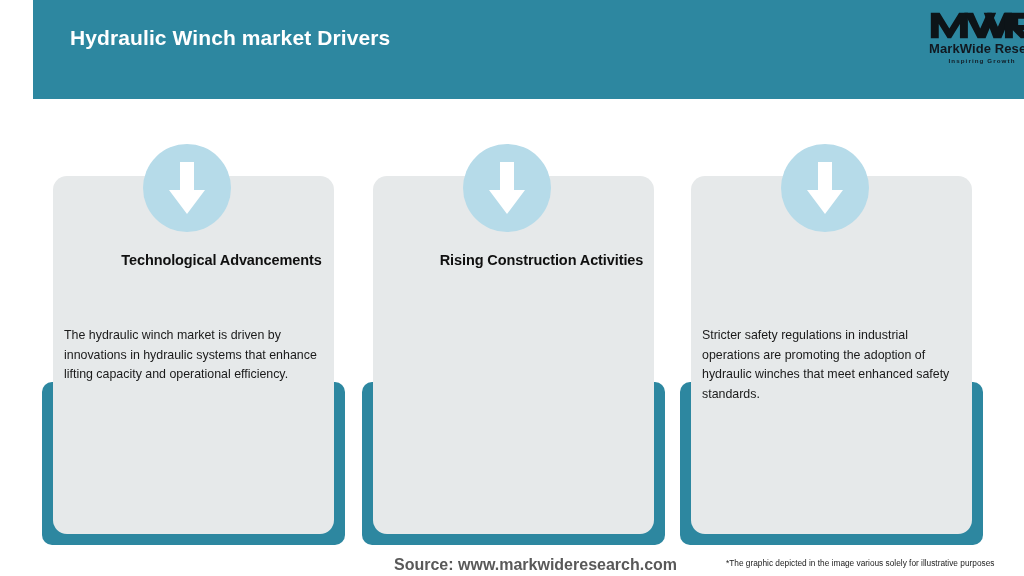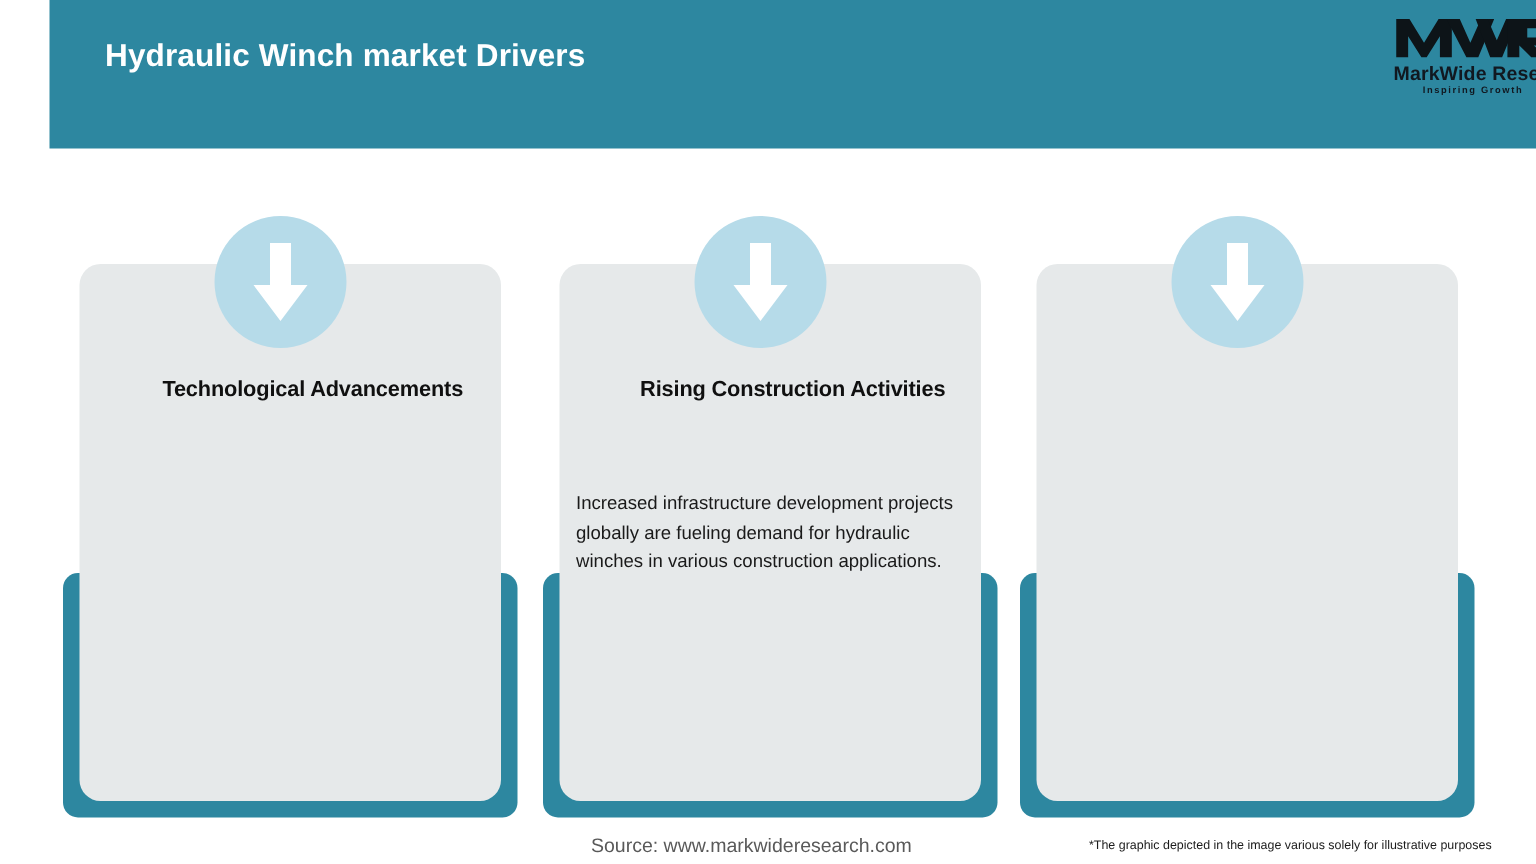--- a/index.html
+++ b/index.html
@@ -101,21 +101,21 @@
     position: absolute;
     left: 11px;
     top: 176px;
     width: 281px;
     height: 358px;
     background: #e6e9ea;
     border-radius: 14px;
   }
   .card-title {
     position: absolute;
-    left: 3px;
+    left: 16px;
     top: 76px;
     width: 305px;
     text-align: center;
     font-size: 14.5px;
     font-weight: bold;
     color: #101010;
     letter-spacing: -0.1px;
   }
   .card-text {
     position: absolute;
@@ -144,22 +144,22 @@
     top: 16px;
     width: 40px;
     height: 56px;
   }
 
   
   .source {
     position: absolute;
     left: 394px;
     top: 556px;
-    font-size: 13px;
-    font-weight: normal;
+    font-size: 16px;
+    font-weight: bold;
     color: #595959;
     white-space: nowrap;
   }
   .disclaimer {
     position: absolute;
     left: 726px;
     top: 558px;
     font-size: 8.3px;
     color: #1b1b1b;
     white-space: nowrap;
@@ -187,44 +187,45 @@
     <span class="logo-tagline">Inspiring Growth</span>
   </div>
 </div>
 
 <div class="cards">
 
   <div class="card-group g0">
     <div class="card-frame"></div>
     <div class="card-body">
       <div class="card-title">Technological Advancements</div>
+      <div class="card-text">The hydraulic winch market is driven by innovations in hydraulic systems that enhance lifting capacity and operational efficiency.</div>
     </div>
     <div class="badge">
       <svg viewBox="0 0 40 56">
         <polygon points="13,2 27,2 27,30 38,30 20,54 2,30 13,30" fill="#ffffff"></polygon>
       </svg>
     </div>
   </div>
 
   <div class="card-group g1">
     <div class="card-frame"></div>
     <div class="card-body">
       <div class="card-title">Rising Construction Activities</div>
-      <div class="card-text">Increased infrastructure development projects globally are fueling demand for hydraulic winches in various construction applications.</div>
     </div>
     <div class="badge">
       <svg viewBox="0 0 40 56">
         <polygon points="13,2 27,2 27,30 38,30 20,54 2,30 13,30" fill="#ffffff"></polygon>
       </svg>
     </div>
   </div>
 
   <div class="card-group g2">
     <div class="card-frame"></div>
     <div class="card-body">
+      <div class="card-text">Stricter safety regulations in industrial operations are promoting the adoption of hydraulic winches that meet enhanced safety standards.</div>
     </div>
     <div class="badge">
       <svg viewBox="0 0 40 56">
         <polygon points="13,2 27,2 27,30 38,30 20,54 2,30 13,30" fill="#ffffff"></polygon>
       </svg>
     </div>
   </div>
 
 </div>
 

